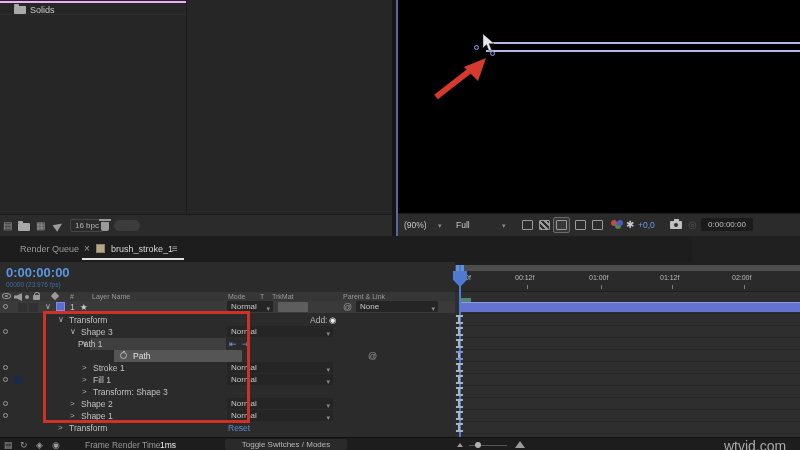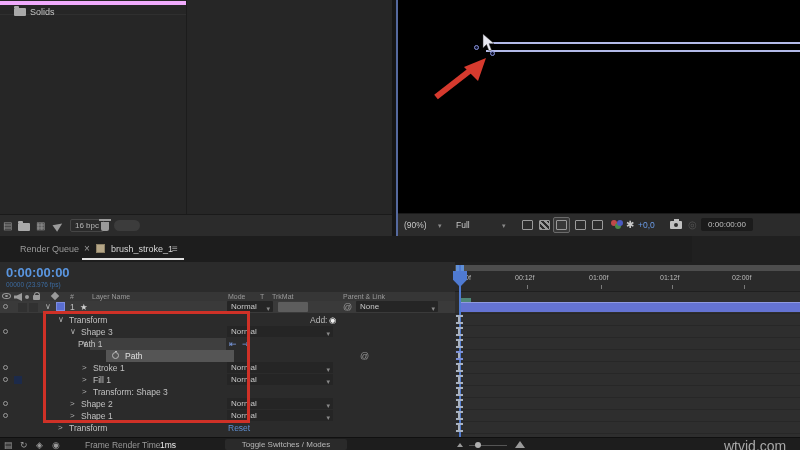--- a/index.html
+++ b/index.html
@@ -4,21 +4,21 @@
 <style>
   html,body{margin:0;padding:0;background:#111;}
   *{box-sizing:border-box;}
   .stage{position:relative;width:800px;height:450px;background:#1e1e1e;overflow:hidden;
          font-family:"Liberation Sans",sans-serif;color:#ccc;-webkit-font-smoothing:antialiased;}
   .abs{position:absolute;}
   .txt{position:absolute;white-space:nowrap;}
 
   
   .project-panel{position:absolute;left:0;top:0;width:392px;height:236px;background:#262626;}
-  .proj-row{position:absolute;left:0;top:1px;width:186px;height:14px;border-bottom:1px solid #2f2f2f;border-top:4px solid #f0abfc;}
+  .proj-row{position:absolute;left:0;top:1px;width:186px;height:14px;border-bottom:1px solid #2f2f2f;border-top:2px solid #f0abfc;}
   .folder-icon{position:absolute;width:12px;height:8px;background:#a9a9a9;border-radius:1px;}
   .folder-icon::before{content:"";position:absolute;left:0;top:-2px;width:5px;height:2px;background:#a9a9a9;border-radius:1px 1px 0 0;}
   .proj-divider{position:absolute;left:186px;top:0;width:1px;height:214px;background:#1c1c1c;}
   .proj-toolbar{position:absolute;left:0;top:214px;width:392px;height:22px;background:#2b2b2b;border-top:1px solid #1a1a1a;}
   .glyph{position:absolute;color:#9a9a9a;font-size:10px;line-height:10px;}
   .bpc{position:absolute;font-size:8px;color:#b5b5b5;border:1px solid #454545;border-radius:2px;padding:1px 4px;}
   .trash-icon{position:absolute;width:8px;height:9px;background:#9a9a9a;border-radius:0 0 2px 2px;}
   .trash-icon::before{content:"";position:absolute;left:-2px;top:-3px;width:12px;height:2px;background:#9a9a9a;}
   .pill{position:absolute;width:26px;height:11px;background:#3c3c3c;border-radius:6px;}
   .tri-plane{position:absolute;width:0;height:0;border-left:9px solid #9a9a9a;border-top:4px solid transparent;border-bottom:4px solid transparent;transform:rotate(-35deg);}
@@ -241,21 +241,21 @@
       </div>
 
       <div class="abs" style="left:0;top:37px;width:455px;height:12px;">
         <span class="abs" style="left:90px;top:0;width:136px;height:12px;background:#3f3f3f;"></span>
         <span class="chev" style="left:82px;top:2px;">∨</span>
         <span class="row-label" style="left:78px;">Path 1</span>
         <span class="kf-nav" style="left:229px;top:2px;">⇤</span>
         <span class="kf-nav" style="left:242px;top:2px;">⇥</span>
       </div>
 
-      <div class="abs" style="left:8px;top:49px;width:455px;height:12px;padding-left:42px;">
+      <div class="abs" style="left:16px;top:49px;width:455px;height:12px;padding-left:42px;">
         <span class="abs" style="left:98px;top:0;width:128px;height:12px;background:#555555;"></span>
         <span class="stopwatch" style="left:104px;top:2px;"></span>
         <span class="row-label" style="left:117px;color:#e0e0e0;">Path</span>
         <span class="pickwhip" style="left:352px;top:2px;">@</span>
       </div>
 
       <div class="abs" style="left:0;top:61px;width:455px;height:12px;">
         <span class="eye-dot" style="left:3px;top:3px;"></span>
         <span class="chev" style="left:82px;top:2px;">&gt;</span>
         <span class="row-label" style="left:93px;">Stroke 1</span>

